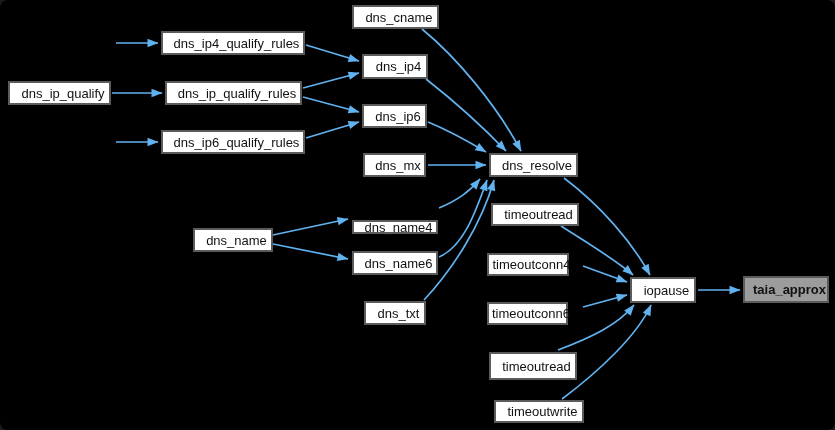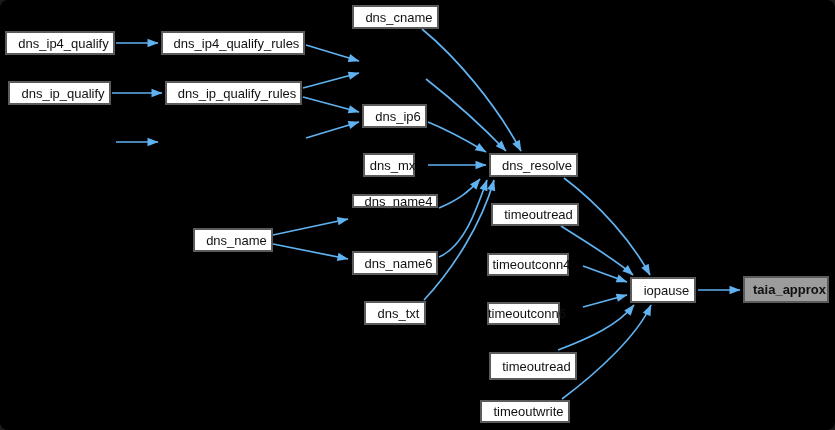--- a/index.html
+++ b/index.html
@@ -81,33 +81,34 @@
     <path class="edge" marker-end="url(#arrow)" d="M273,244 L348,259"></path>
     <path class="edge" marker-end="url(#arrow)" d="M564,178 C601,206 632,242 650,275"></path>
     <path class="edge" marker-end="url(#arrow)" d="M561,226 C589,244 616,260 633,275"></path>
     <path class="edge" marker-end="url(#arrow)" d="M583,266 L627,282"></path>
     <path class="edge" marker-end="url(#arrow)" d="M583,307 L627,295"></path>
     <path class="edge" marker-end="url(#arrow)" d="M558,350 C590,338 618,325 634,305"></path>
     <path class="edge" marker-end="url(#arrow)" d="M562,399 C598,372 637,336 651,305"></path>
     <path class="edge" marker-end="url(#arrow)" d="M698,290 L740,290"></path>
   </svg>
 
-  <div class="node" style="left:5px;   top:31px;  width:110px; height:24px">dns_ip4_qualify</div>
   <div class="node" style="left:8px;   top:81px;  width:103px; height:24px">dns_ip_qualify</div>
   <div class="node" style="left:161px; top:31px;  width:144px; height:24px">dns_ip4_qualify_rules</div>
   <div class="node" style="left:165px; top:81px;  width:137px; height:24px">dns_ip_qualify_rules</div>
+  <div class="node" style="left:161px; top:130px; width:144px; height:24px">dns_ip6_qualify_rules</div>
   <div class="node" style="left:352px; top:5px;   width:87px;  height:24px">dns_cname</div>
+  <div class="node" style="left:362px; top:54px;  width:66px;  height:25px">dns_ip4</div>
   <div class="node" style="left:362px; top:104px; width:65px;  height:24px">dns_ip6</div>
-  <div class="node" style="left:363px; top:153px; width:52px;  height:24px">dns_mx</div>
+  <div class="node" style="left:363px; top:153px; width:63px;  height:24px">dns_mx</div>
   <div class="node" style="left:193px; top:228px; width:80px;  height:24px">dns_name</div>
-  <div class="node" style="left:352px; top:194px; width:86px;  height:14px">dns_name4</div>
+  <div class="node" style="left:352px; top:220px; width:86px;  height:14px">dns_name4</div>
   <div class="node" style="left:352px; top:251px; width:86px;  height:24px">dns_name6</div>
   <div class="node" style="left:364px; top:301px; width:62px;  height:24px">dns_txt</div>
   <div class="node" style="left:489px; top:153px; width:89px;  height:24px">dns_resolve</div>
   <div class="node" style="left:491px; top:203px; width:88px;  height:23px">timeoutread</div>
   <div class="node" style="left:487px; top:253px; width:82px;  height:23px">timeoutconn4</div>
-  <div class="node" style="left:487px; top:302px; width:73px;  height:23px">timeoutconn6</div>
+  <div class="node" style="left:487px; top:302px; width:81px;  height:23px">timeoutconn6</div>
   <div class="node" style="left:489px; top:352px; width:88px;  height:28px">timeoutread</div>
-  <div class="node" style="left:480px; top:400px; width:90px;  height:23px">timeoutwrite</div>
+  <div class="node" style="left:494px; top:400px; width:90px;  height:23px">timeoutwrite</div>
   <div class="node" style="left:630px; top:277px; width:66px;  height:26px">iopause</div>
   <div class="node gray" style="left:743px; top:276px; width:86px; height:27px">taia_approx</div>
 
 </div>
 
 </body></html>

